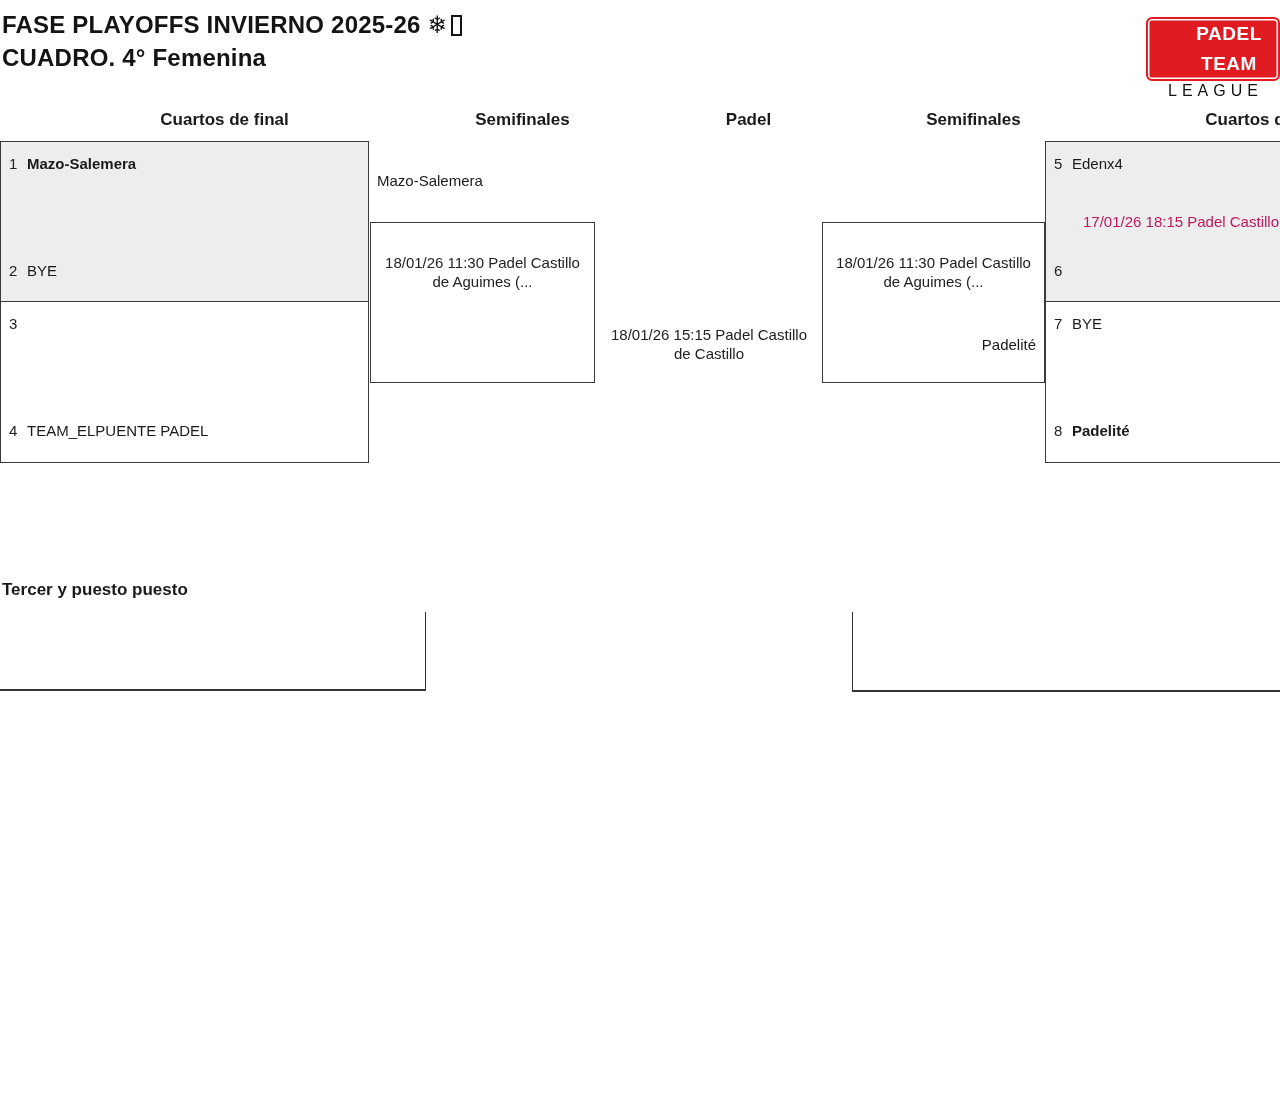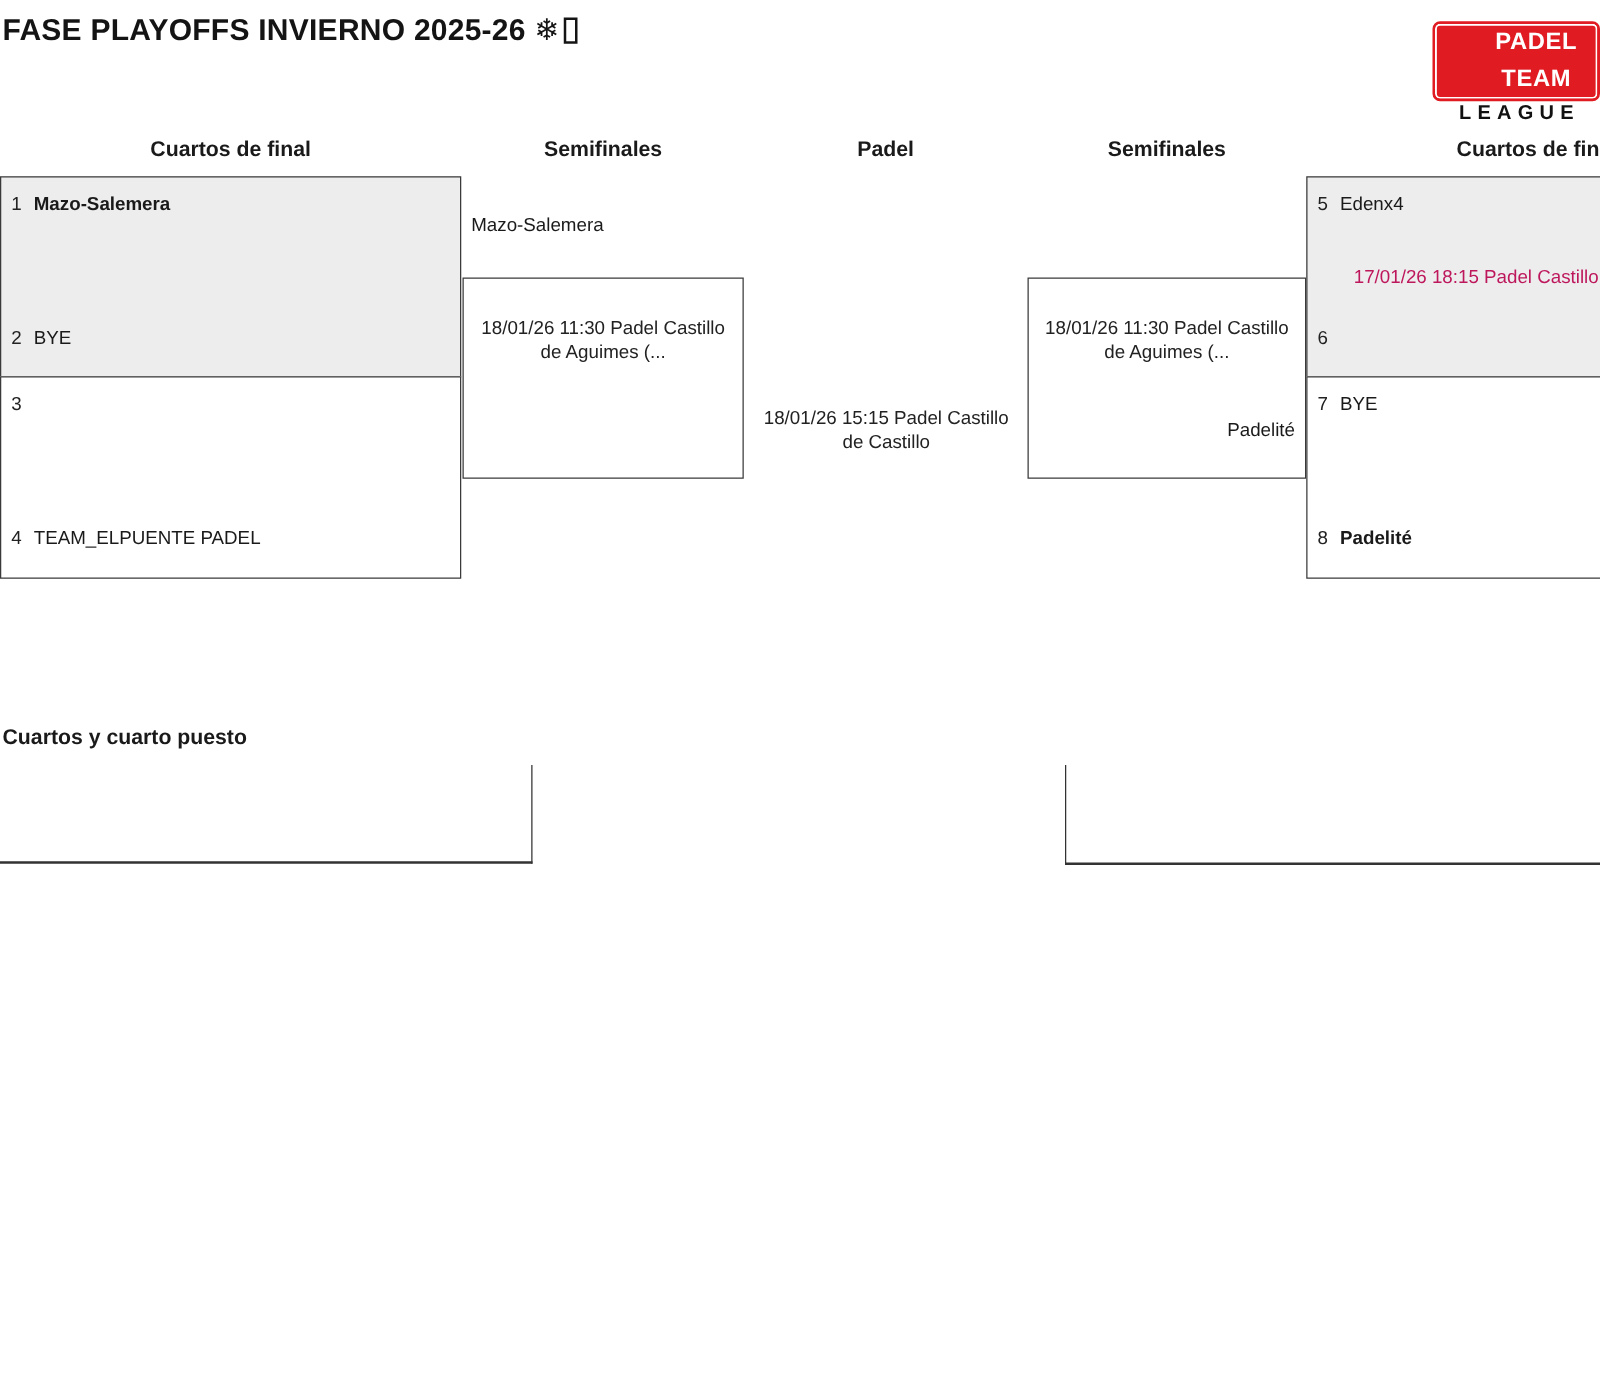--- a/index.html
+++ b/index.html
@@ -13,26 +13,26 @@
   
   .title { position:absolute; left:2px; top:8px; font-size:24px; font-weight:700;
            line-height:33px; color:#141414; letter-spacing:.2px; white-space:nowrap; }
   .tofu { display:inline-block; width:11px; height:21px; border:2px solid #141414;
           margin-left:3px; vertical-align:-3px; }
 
   .logo { position:absolute; left:1146px; top:17px; width:134px; text-align:center; }
   .logo-red { background:#e11b22; border:2px solid #e11b22; border-radius:6px;
               color:#fff; font-weight:700; font-size:19px; line-height:30px;
               letter-spacing:.5px; box-shadow:inset 0 0 0 1.5px #fff;padding-left:32px; }
-  .logo-black { color:#111; font-weight:700; font-size:16px; line-height:17px;
+  .logo-black { color:#111; font-weight:400; font-size:16px; line-height:17px;
                 letter-spacing:5px; margin-top:1px; text-indent:5px; }
 
   
   .round-header { position:absolute; top:110px; font-size:17px; font-weight:700;
-                  text-align:center; color:#1a1a1a; white-space:nowrap; }
+                  text-align:center; color:#1a1a1a; white-space:nowrap;margin-left:40px; }
 
   
   .match-box { position:absolute; border:1px solid #3a3a3a; background:#fff; }
   .match-box.seeded { background:#ededed; }
 
   .slot-row { position:absolute; left:8px; right:8px; display:flex; align-items:flex-start;
               font-size:15px; line-height:17px; }
   .slot-row .seed { width:18px; flex:0 0 18px; color:#222; }
   .slot-row .team { color:#1a1a1a; }
   .slot-row .team.winner { font-weight:700; }
@@ -63,20 +63,21 @@
   .third-box-right { position:absolute; left:852px; top:612px; width:578px; height:80px;
                      border-left:1.5px solid #333; border-bottom:2px solid #333; background:#fff; }
 </style>
 </head>
 <body>
 
 <div class="canvas">
 
   <div class="title">
     <span>FASE PLAYOFFS INVIERNO 2025-26 ❄</span><span class="tofu"></span><br>
+    <span>CUADRO. 4° Femenina</span>
   </div>
 
   <div class="logo">
     <div class="logo-red">PADEL TEAM</div>
     <div class="logo-black">LEAGUE</div>
   </div>
 
   <div class="round-header" style="left:0; width:369px;">Cuartos de final</div>
   <div class="round-header" style="left:370px; width:225px;">Semifinales</div>
   <div class="round-header" style="left:595px; width:227px;">Padel</div>
@@ -144,17 +145,17 @@
     <div class="slot-row row-top">
       <span class="seed">7</span>
       <span class="team">BYE</span>
     </div>
     <div class="slot-row row-bottom">
       <span class="seed">8</span>
       <span class="team winner">Padelité</span>
     </div>
   </div>
 
-  <div class="third-heading">Cuartos y cuarto puesto</div>
+  <div class="third-heading">Tercer y puesto puesto</div>
   <div class="third-box-left"></div>
   <div class="third-box-right"></div>
 
 </div>
 
 </body></html>

